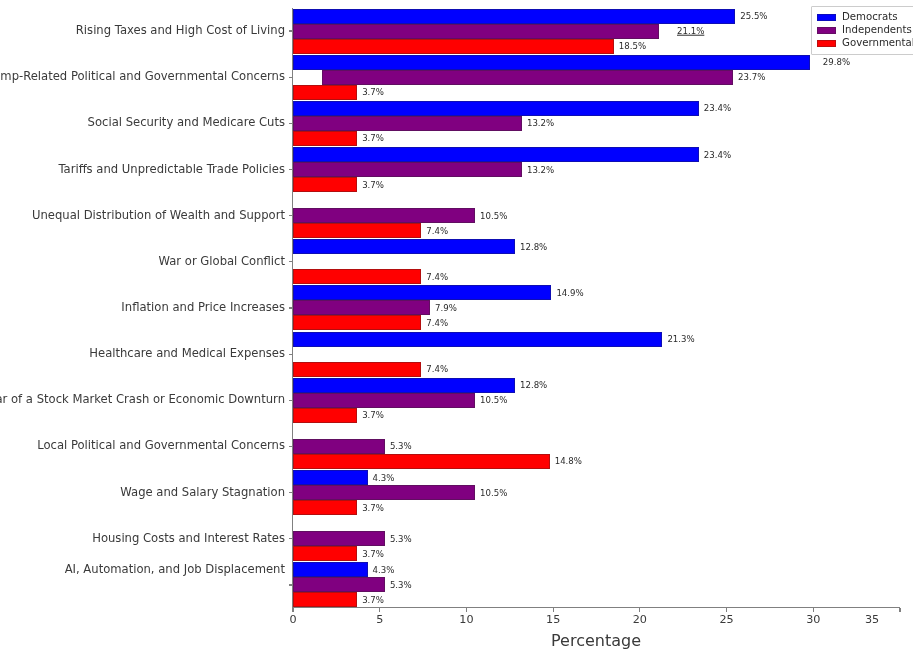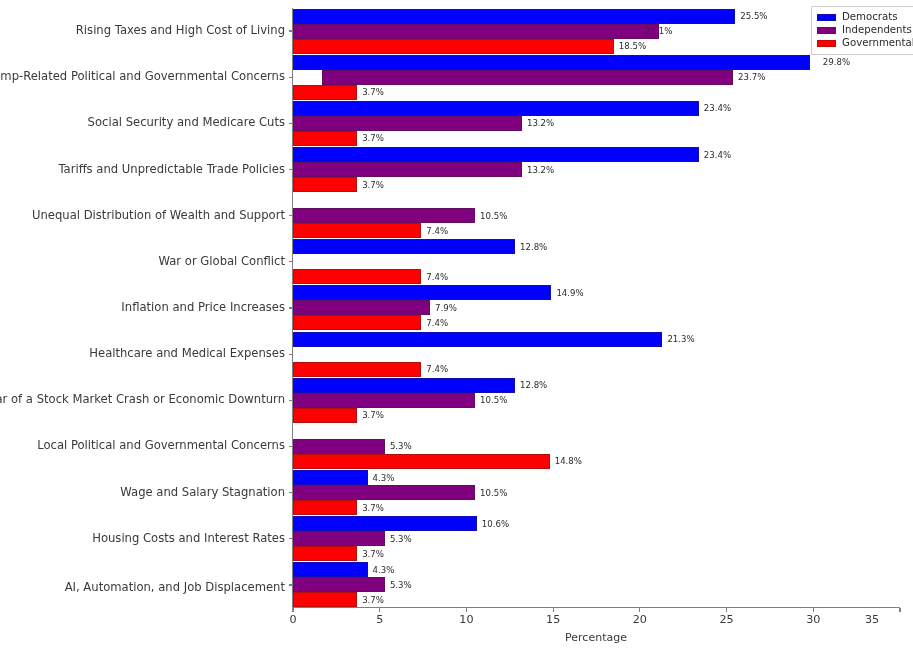--- a/index.html
+++ b/index.html
@@ -110,21 +110,21 @@
     transform: translateX(-50%);
     font-size: 11.2px;
     color: #3a3a3a;
     line-height: 1;
   }
   #x-axis-title {
     position: absolute;
     top: 631px;
     left: 596px;
     transform: translateX(-50%);
-    font-size: 11px;
+    font-size: 16px;
     color: #3a3a3a;
     white-space: nowrap;
   }
 
   
   #legend {
     position: absolute;
     top: 6px;
     left: 811px;
     background: #ffffff;
@@ -164,21 +164,21 @@
   <div id="plot-area">
       <div class="cat-row" style="top: 0px; height: 46.1538px;">
         <div class="y-tick" style="top: 22.4769px;"></div>
         <div class="cat-label" style="top: 17.0769px;">Rising Taxes and High Cost of Living</div>
         <div class="bar-slot" style="top: 0.576923px; width: 607px;">
           <div class="bar" style="width: 442.243px; background: rgb(0, 0, 255);"></div>
           <span class="bar-value" style="left: 442.243px;">25.5%</span>
         </div>
         <div class="bar-slot" style="top: 15.5769px; width: 607px;">
           <div class="bar" style="width: 365.934px; background: rgb(128, 0, 128);"></div>
-          <span class="bar-value" style="left: 347px;">21.1%</span>
+          <span class="bar-value" style="left: 379px; text-decoration: underline;">21.1%</span>
         </div>
         <div class="bar-slot" style="top: 30.5769px; width: 607px;">
           <div class="bar" style="width: 320.843px; background: rgb(255, 0, 0);"></div>
           <span class="bar-value" style="left: 320.843px;">18.5%</span>
         </div>
       </div>
       <div class="cat-row" style="top: 46.1538px; height: 46.1538px;">
         <div class="y-tick" style="top: 22.4769px;"></div>
         <div class="cat-label" style="top: 17.0769px;">Trump-Related Political and Governmental Concerns</div>
         <div class="bar-slot" style="top: 0.576923px; width: 607px;">
@@ -320,36 +320,32 @@
           <span class="bar-value" style="left: 182.1px;">10.5%</span>
         </div>
         <div class="bar-slot" style="top: 30.5769px; width: 607px;">
           <div class="bar" style="width: 64.1686px; background: rgb(255, 0, 0);"></div>
           <span class="bar-value" style="left: 64.1686px;">3.7%</span>
         </div>
       </div>
       <div class="cat-row" style="top: 507.692px; height: 46.1538px;">
         <div class="y-tick" style="top: 22.4769px;"></div>
         <div class="cat-label" style="top: 17.0769px;">Housing Costs and Interest Rates</div>
-        <div class="bar-slot" style="top: 0.576923px; width: 607px;">
-          <div class="bar" style="width: 183.834px; background: rgb(0, 0, 255);"></div>
-          <span class="bar-value" style="left: 183.834px;">10.6%</span>
-        </div>
         <div class="bar-slot" style="top: 15.5769px; width: 607px;">
           <div class="bar" style="width: 91.9171px; background: rgb(128, 0, 128);"></div>
           <span class="bar-value" style="left: 91.9171px;">5.3%</span>
         </div>
         <div class="bar-slot" style="top: 30.5769px; width: 607px;">
           <div class="bar" style="width: 64.1686px; background: rgb(255, 0, 0);"></div>
           <span class="bar-value" style="left: 64.1686px;">3.7%</span>
         </div>
       </div>
       <div class="cat-row" style="top: 553.846px; height: 46.1538px;">
         <div class="y-tick" style="top: 22.4769px;"></div>
-        <div class="cat-label" style="top: 20px;">AI, Automation, and Job Displacement</div>
+        <div class="cat-label" style="top: 2px;">AI, Automation, and Job Displacement</div>
         <div class="bar-slot" style="top: 0.576923px; width: 607px;">
           <div class="bar" style="width: 74.5743px; background: rgb(0, 0, 255);"></div>
           <span class="bar-value" style="left: 74.5743px;">4.3%</span>
         </div>
         <div class="bar-slot" style="top: 15.5769px; width: 607px;">
           <div class="bar" style="width: 91.9171px; background: rgb(128, 0, 128);"></div>
           <span class="bar-value" style="left: 91.9171px;">5.3%</span>
         </div>
         <div class="bar-slot" style="top: 30.5769px; width: 607px;">
           <div class="bar" style="width: 64.1686px; background: rgb(255, 0, 0);"></div>

